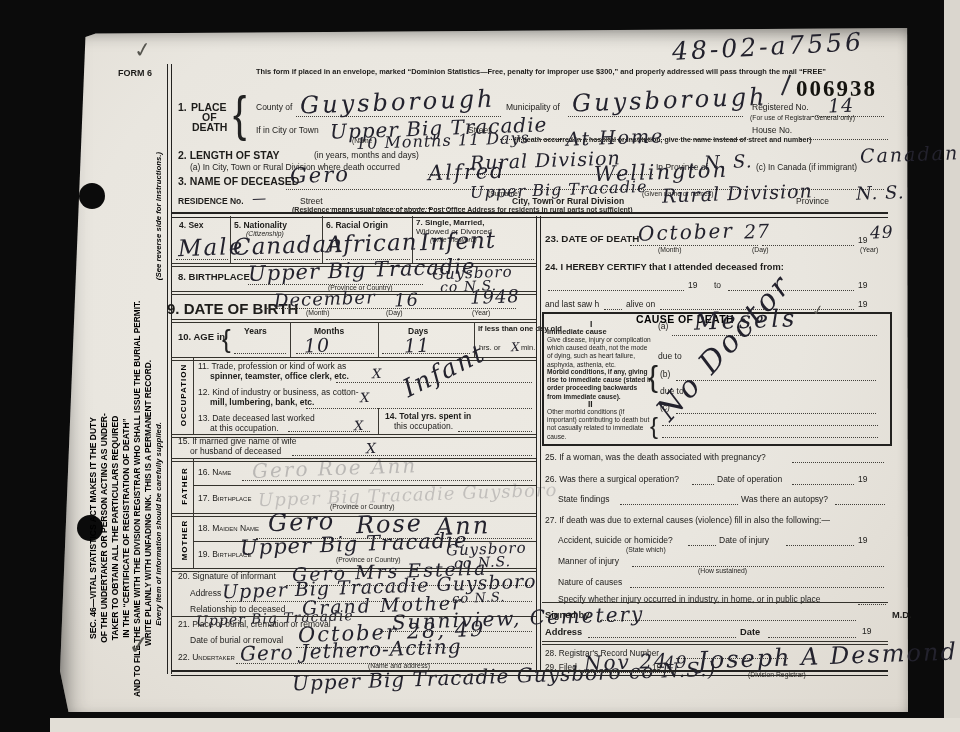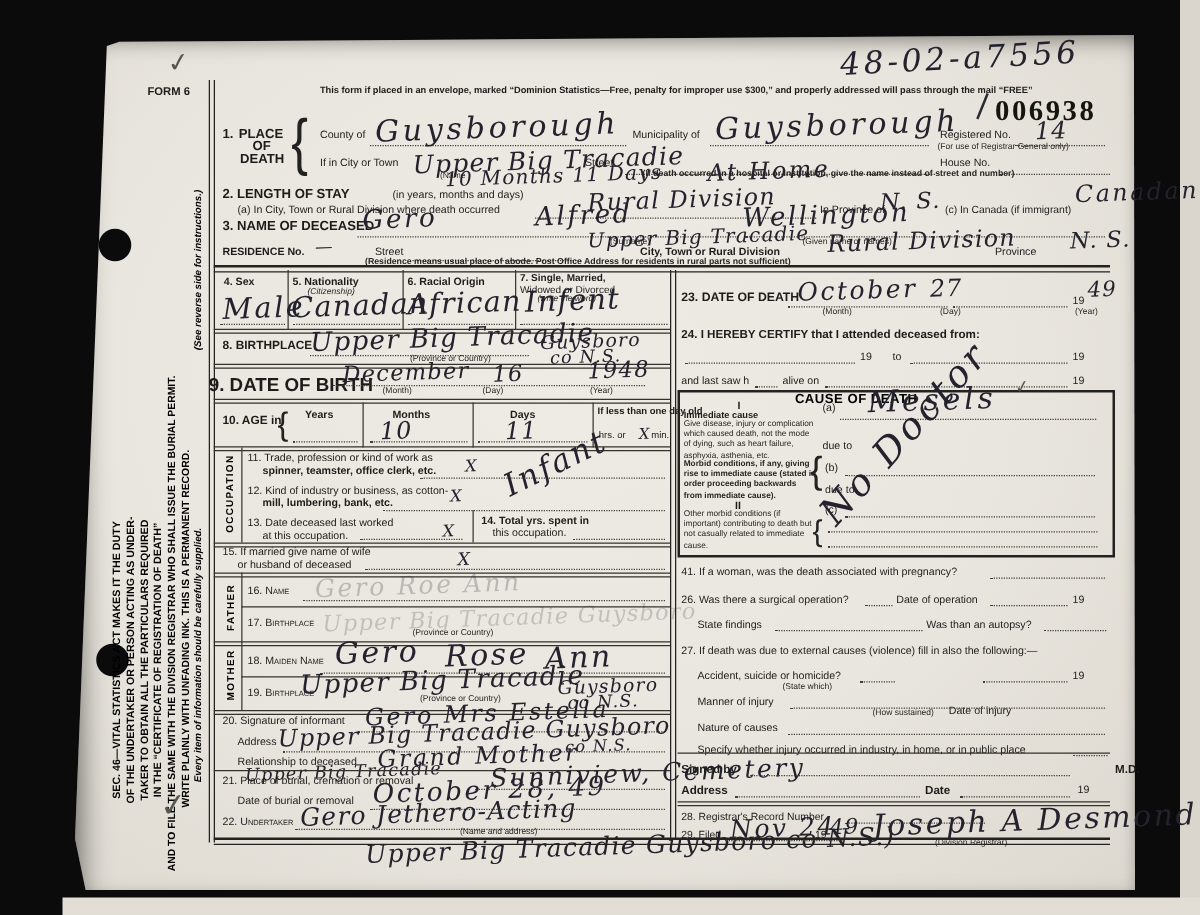--- a/index.html
+++ b/index.html
@@ -294,36 +294,36 @@
   <div class="el p" style="left:660px;top:370px;">(b)</div>
   <div class="el dot" style="left:676px;top:379px;width:200px;"></div>
   <div class="el p" style="left:660px;top:387px;">due to</div>
   <div class="el p" style="left:660px;top:403px;">(c)</div>
   <div class="el dot" style="left:676px;top:412px;width:200px;"></div>
   <div class="el" style="left:650px;top:412px;font-size:24px;font-weight:100;color:#222;">{</div>
   <div class="el dot" style="left:662px;top:424px;width:216px;"></div>
   <div class="el dot" style="left:662px;top:436px;width:216px;"></div>
   <div class="el hw" style="left:662px;top:398px;font-size:30px;letter-spacing:3px;transform:rotate(-48deg);transform-origin:0 50%;">No Doctor</div>
 
-  <div class="el p" style="left:545px;top:453px;">41. If a woman, was the death associated with pregnancy?</div>
+  <div class="el p" style="left:545px;top:453px;">25. If a woman, was the death associated with pregnancy?</div>
   <div class="el dot" style="left:792px;top:461px;width:92px;"></div>
   <div class="el p" style="left:545px;top:475px;">26. Was there a surgical operation?</div>
   <div class="el dot" style="left:692px;top:483px;width:22px;"></div>
   <div class="el p" style="left:717px;top:475px;">Date of operation</div>
   <div class="el dot" style="left:792px;top:483px;width:62px;"></div>
   <div class="el p" style="left:858px;top:475px;">19</div>
   <div class="el p" style="left:558px;top:495px;">State findings</div>
   <div class="el dot" style="left:620px;top:503px;width:118px;"></div>
-  <div class="el p" style="left:741px;top:495px;">Was than an autopsy?</div>
+  <div class="el p" style="left:741px;top:495px;">Was there an autopsy?</div>
   <div class="el dot" style="left:835px;top:503px;width:50px;"></div>
   <div class="el p" style="left:545px;top:516px;">27. If death was due to external causes (violence) fill in also the following:—</div>
   <div class="el p" style="left:558px;top:536px;">Accident, suicide or homicide?</div>
   <div class="el dot" style="left:688px;top:544px;width:28px;"></div>
   <div class="el note" style="left:626px;top:546px;">(State which)</div>
-  <div class="el p" style="left:719px;top:564px;margin-left:40px;">Date of injury</div>
+  <div class="el p" style="left:719px;top:536px;">Date of injury</div>
   <div class="el dot" style="left:786px;top:544px;width:68px;"></div>
   <div class="el p" style="left:858px;top:536px;">19</div>
   <div class="el p" style="left:558px;top:557px;">Manner of injury</div>
   <div class="el dot" style="left:632px;top:565px;width:252px;"></div>
   <div class="el note" style="left:698px;top:567px;">(How sustained)</div>
   <div class="el p" style="left:558px;top:578px;">Nature of causes</div>
   <div class="el dot" style="left:630px;top:586px;width:254px;"></div>
   <div class="el p" style="left:558px;top:595px;">Specify whether injury occurred in industry, in home, or in public place</div>
   <div class="el dot" style="left:858px;top:603px;width:28px;"></div>
   <div class="el hr1" style="left:542px;top:602px;width:346px;"></div>

